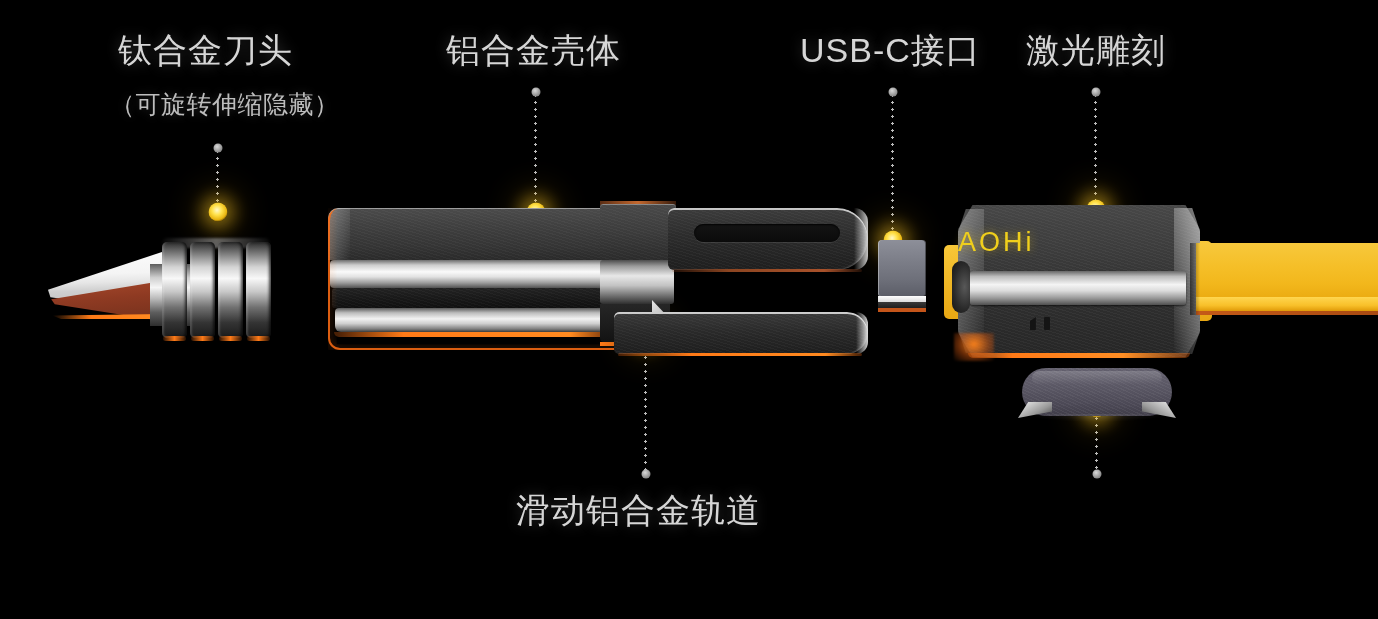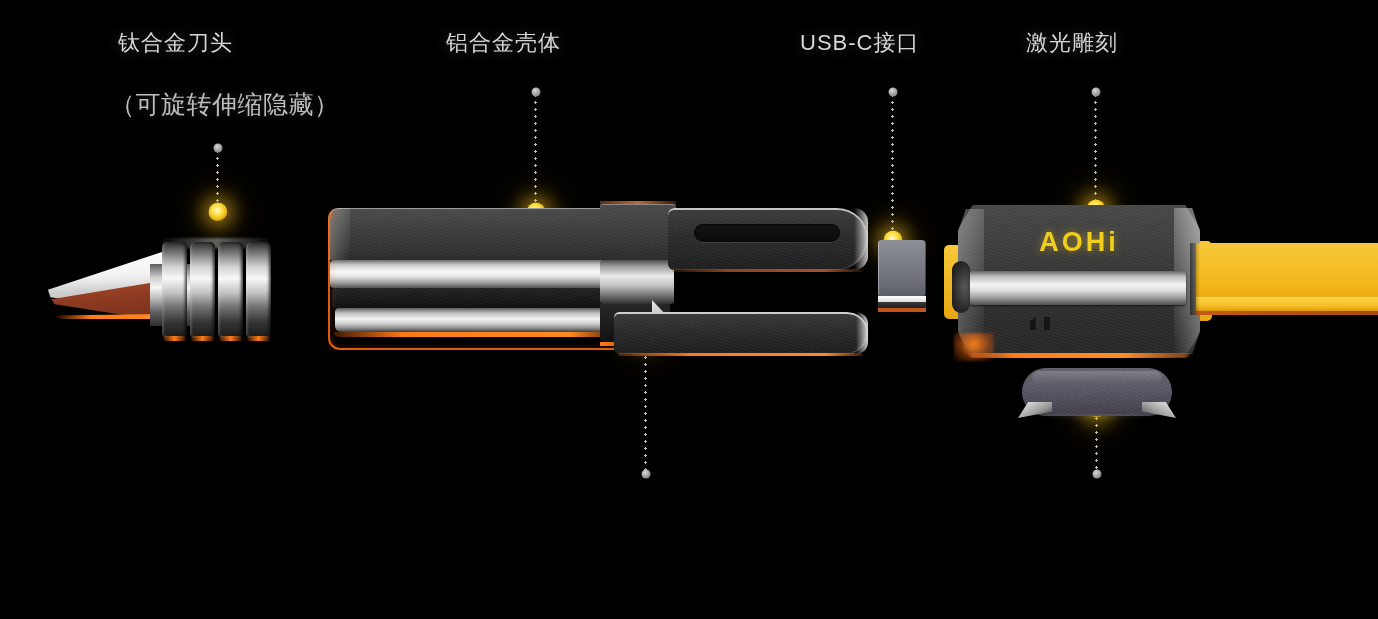--- a/index.html
+++ b/index.html
@@ -11,21 +11,21 @@
   #stage{
     position:relative;
     width:1378px;height:619px;
     background:#000000;
     overflow:hidden;
   }
   
   .label{
     position:absolute;
     color:#d6d6d6;
-    font-size:22px;
+    font-size:34px;
     font-weight:400;
     letter-spacing:1px;
     white-space:nowrap;
     text-shadow:0 0 14px rgba(190,190,190,.30);
   }
   .sublabel{
     position:absolute;
     color:#bdbdbd;
     font-size:25px;
     letter-spacing:.5px;
@@ -260,24 +260,24 @@
     background:linear-gradient(100deg,rgba(255,255,255,.35),rgba(255,255,255,0));
     clip-path:polygon(30% 0%, 100% 0%, 100% 100%, 30% 100%, 0% 84%, 0% 16%);
   }
   .aohi-hl-right{
     position:absolute;right:0;top:3px;width:26px;height:146px;
     background:linear-gradient(260deg,rgba(255,255,255,.55),rgba(255,255,255,0));
     clip-path:polygon(0% 0%, 70% 0%, 100% 16%, 100% 84%, 70% 100%, 0% 100%);
   }
   .aohi-logo{
     position:absolute;left:0;top:22px;width:242px;
-    text-align:center;
+    text-align:left;
     color:#f0cf1c;
     font-size:27px;
-    font-weight:700;
+    font-weight:400;
     letter-spacing:3px;
     text-shadow:0 0 8px rgba(230,190,20,.55);
   }
   .aohi-chrome{
     position:absolute;left:12px;top:66px;width:216px;height:34px;
     background:linear-gradient(180deg,#676767 0%,#bcbcbc 16%,#f4f4f4 40%,#dcdcdc 58%,#999 80%,#4f4f4f 100%);
     border-radius:3px;
     box-shadow:0 1px 2px rgba(0,0,0,.6);
   }
   .aohi-notch{
@@ -371,20 +371,21 @@
 
   <div class="label" style="left:118px;top:28px;">钛合金刀头</div>
   <div class="sublabel" style="left:110px;top:88px;text-align:right;">（可旋转伸缩隐藏）</div>
 
   <div class="label" style="left:446px;top:28px;">铝合金壳体</div>
 
   <div class="label" style="left:1026px;top:28px;">激光雕刻</div>
 
   <div class="label" style="left:800px;top:28px;">USB-C接口</div>
 
+  <div class="label" style="left:516px;top:488px;">滑动铝合金轨道</div>
 
 
   <div class="leader" style="left:216px;top:148px;height:64px;">
     <div class="dotline"></div>
     <div class="tipdot" style="top:0;"></div>
     <div class="glowdot" style="top:100%;"></div>
   </div>
 
   <div class="leader" style="left:534px;top:92px;height:120px;">
     <div class="dotline"></div>

